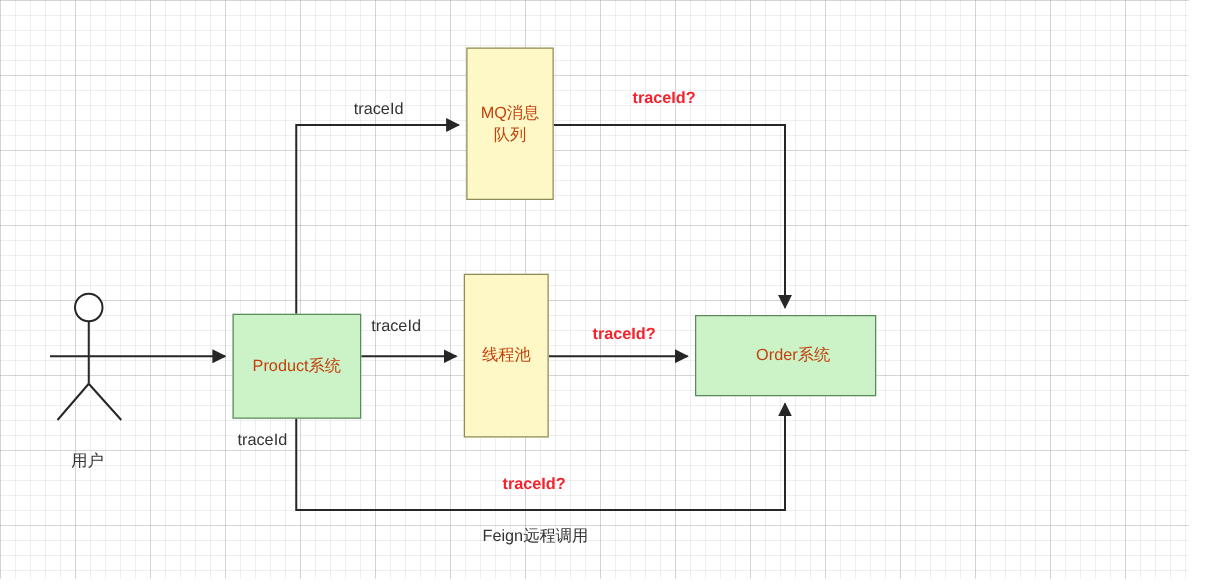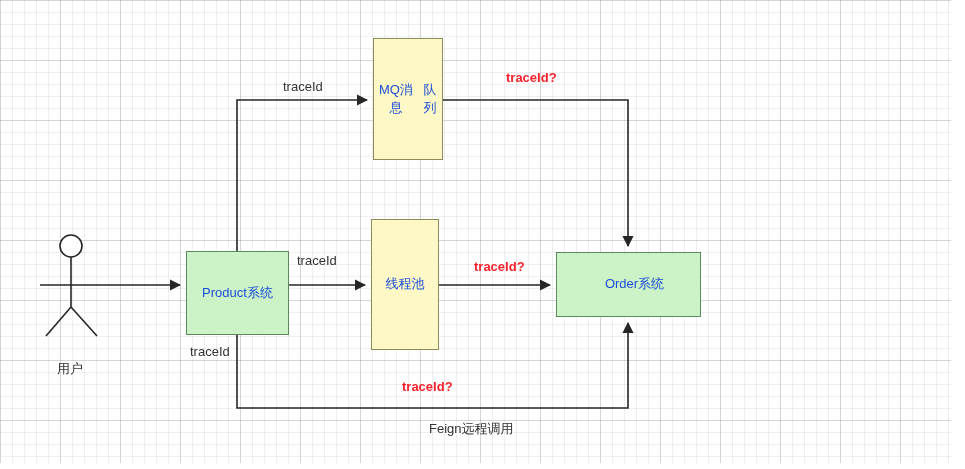--- a/index.html
+++ b/index.html
@@ -17,26 +17,26 @@
       linear-gradient(to right,  rgba(150,150,150,0.15) 1px, transparent 1px),
       linear-gradient(to bottom, rgba(150,150,150,0.15) 1px, transparent 1px);
     background-size: 60px 60px, 60px 60px, 12px 12px, 12px 12px;
   }
   .gutter-right  { position: absolute; right: 0; top: 0; width: 14px; height: 100%; background: #fff; }
   .gutter-bottom { position: absolute; left: 0; bottom: 0; width: 100%; height: 6px; background: #fff; }
 
   .node {
     position: absolute;
     display: flex;
-    flex-direction: row;
+    flex-direction: column;
     align-items: center;
     justify-content: center;
     box-sizing: border-box;
     font-size: 13px;
-    color: #1d4ed8;
+    color: #c2410c;
     text-align: center;
     line-height: 1.4;
   }
   .node.green  { background: #ccf2c8; border: 1px solid #5c8a5c; }
   .node.yellow { background: #fdf8c5; border: 1px solid #8c8c5a; }
 
   svg.overlay { position: absolute; left: 0; top: 0; pointer-events: none; }
 
   .lbl { position: absolute; font-size: 13px; color: #333; white-space: nowrap; }
   .lbl.red { color: #f5222d; font-weight: bold; }
@@ -94,17 +94,17 @@
   <span class="lbl red" style="left:506px; top:70px;">traceId?</span>
 
   <span class="lbl" style="left:297px; top:253px;">traceId</span>
 
   <span class="lbl red" style="left:474px; top:259px;">traceId?</span>
 
   <span class="lbl" style="left:190px; top:344px;">traceId</span>
 
   <span class="lbl red" style="left:402px; top:379px;">traceId?</span>
 
-  <span class="lbl" style="left:386px; top:420px;padding-left:43px;">Feign远程调用</span>
+  <span class="lbl" style="left:386px; top:420px;">Feign远程调用</span>
 
   <div class="gutter-right"></div>
   <div class="gutter-bottom"></div>
 </div>
 
 </body></html>

